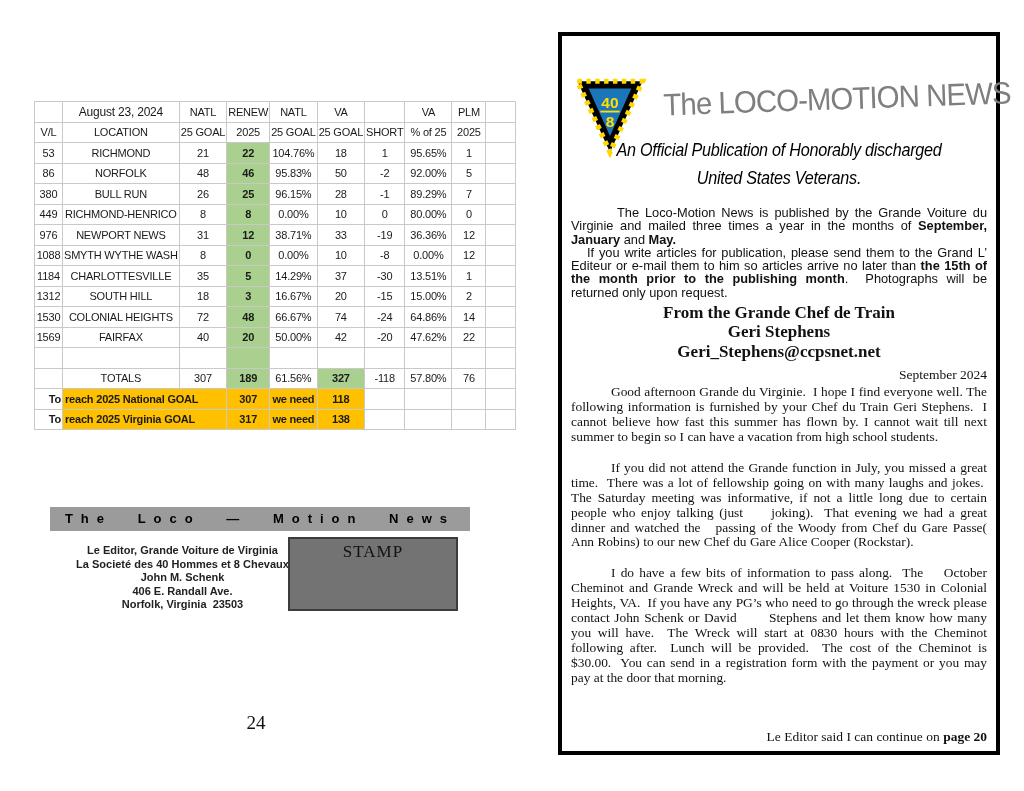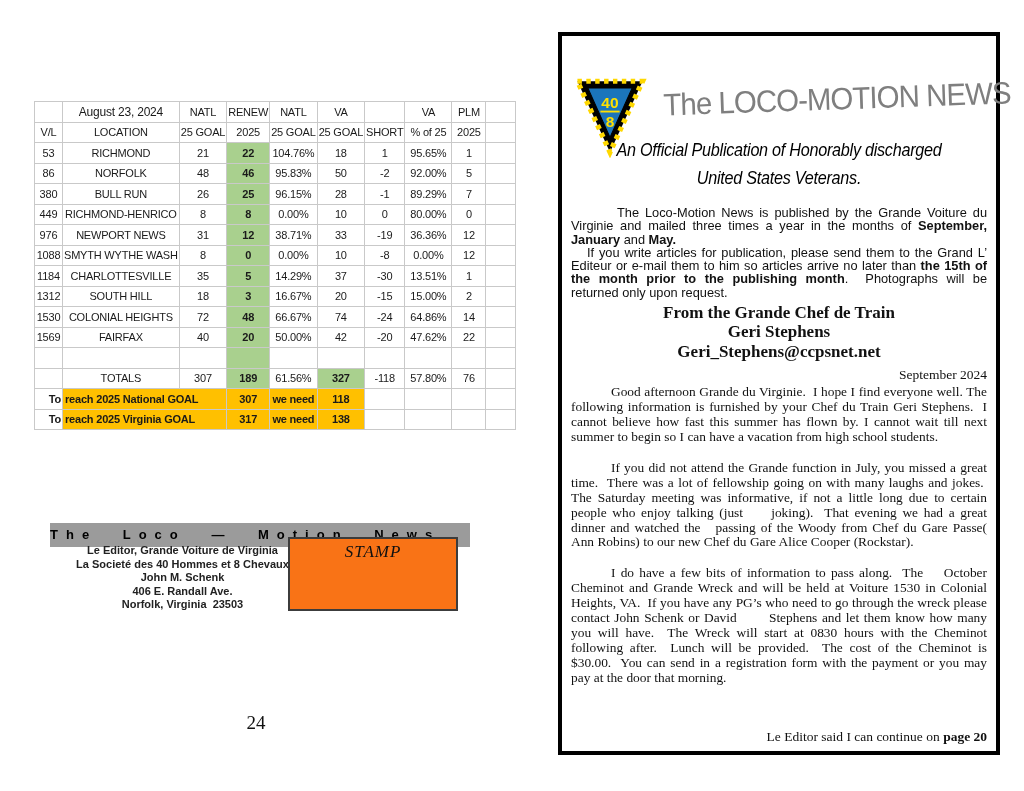--- a/index.html
+++ b/index.html
@@ -20,30 +20,30 @@
     padding:0 1px;white-space:nowrap;overflow:hidden;background:#fff;
   }
   table.sheet td.date{font-size:12px;}
   table.sheet td.green{background:var(--green);font-weight:bold;}
   table.sheet td.orange{background:var(--orange);font-weight:bold;}
   table.sheet td.left{text-align:left;padding-left:2px;}
   table.sheet td.to-cell{font-weight:bold;text-align:right;padding-right:1px;}
   .banner{
     position:absolute;left:50px;top:507px;width:420px;height:24px;
     background:var(--banner-gray);color:#000;font-weight:bold;font-size:13px;
-    letter-spacing:8px;word-spacing:14px;text-align:left;line-height:24px;
-    white-space:nowrap;overflow:hidden;margin-top:16px;
+    letter-spacing:8px;word-spacing:14px;text-align:center;line-height:24px;
+    white-space:nowrap;overflow:hidden;
   }
   .address{
     position:absolute;left:55px;top:544px;width:255px;text-align:center;
     font-weight:bold;font-size:11px;line-height:13.5px;color:#222;
   }
   .stamp-box{
     position:absolute;left:288px;top:537px;width:166px;height:70px;
-    border:2px solid #3c3c3c;background:#f97316;font-style:italic;
+    border:2px solid #3c3c3c;background:#737373;
   }
   .stamp-box .stamp-word{
     display:block;text-align:center;margin-top:3px;
     font-family:"Liberation Serif",serif;font-size:17px;letter-spacing:1px;color:#111;
   }
   .pagenum{
     position:absolute;left:226px;top:712px;width:60px;text-align:center;
     font-family:"Liberation Serif",serif;font-size:19px;color:#111;
   }
   

